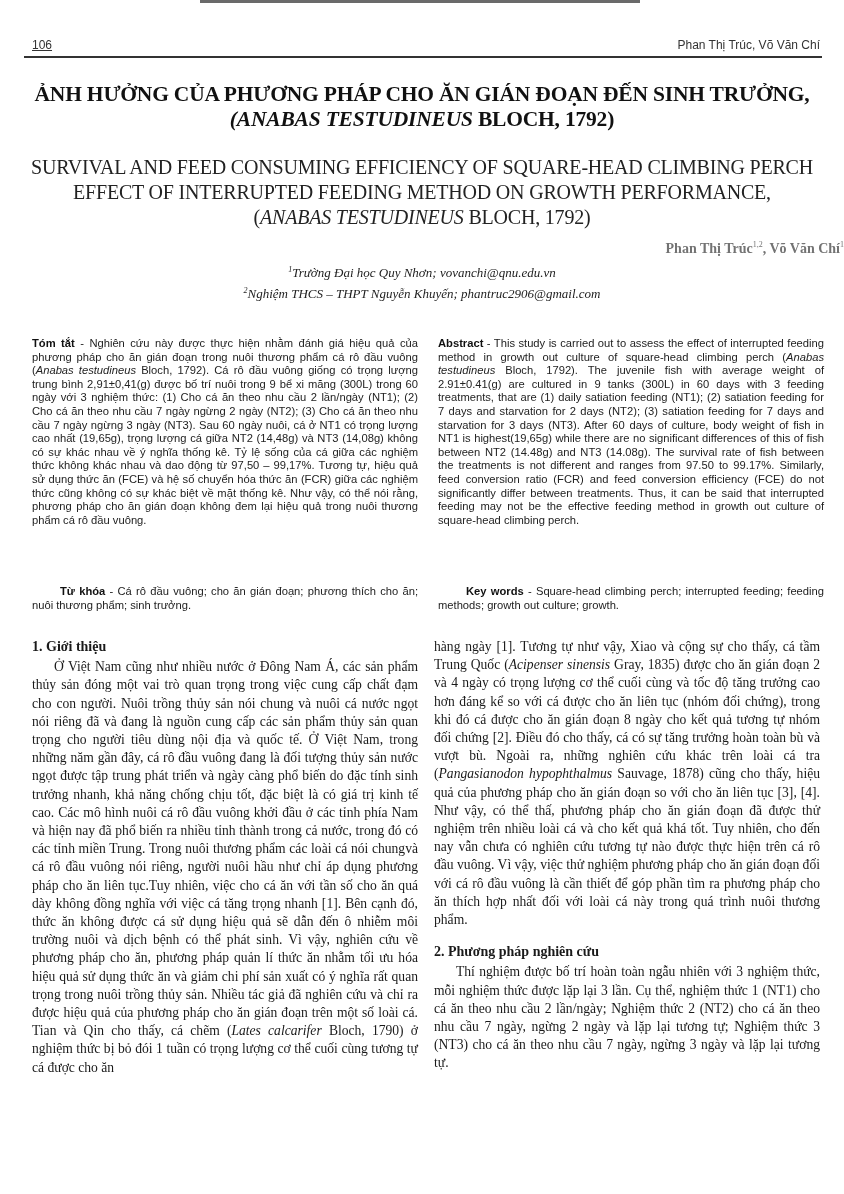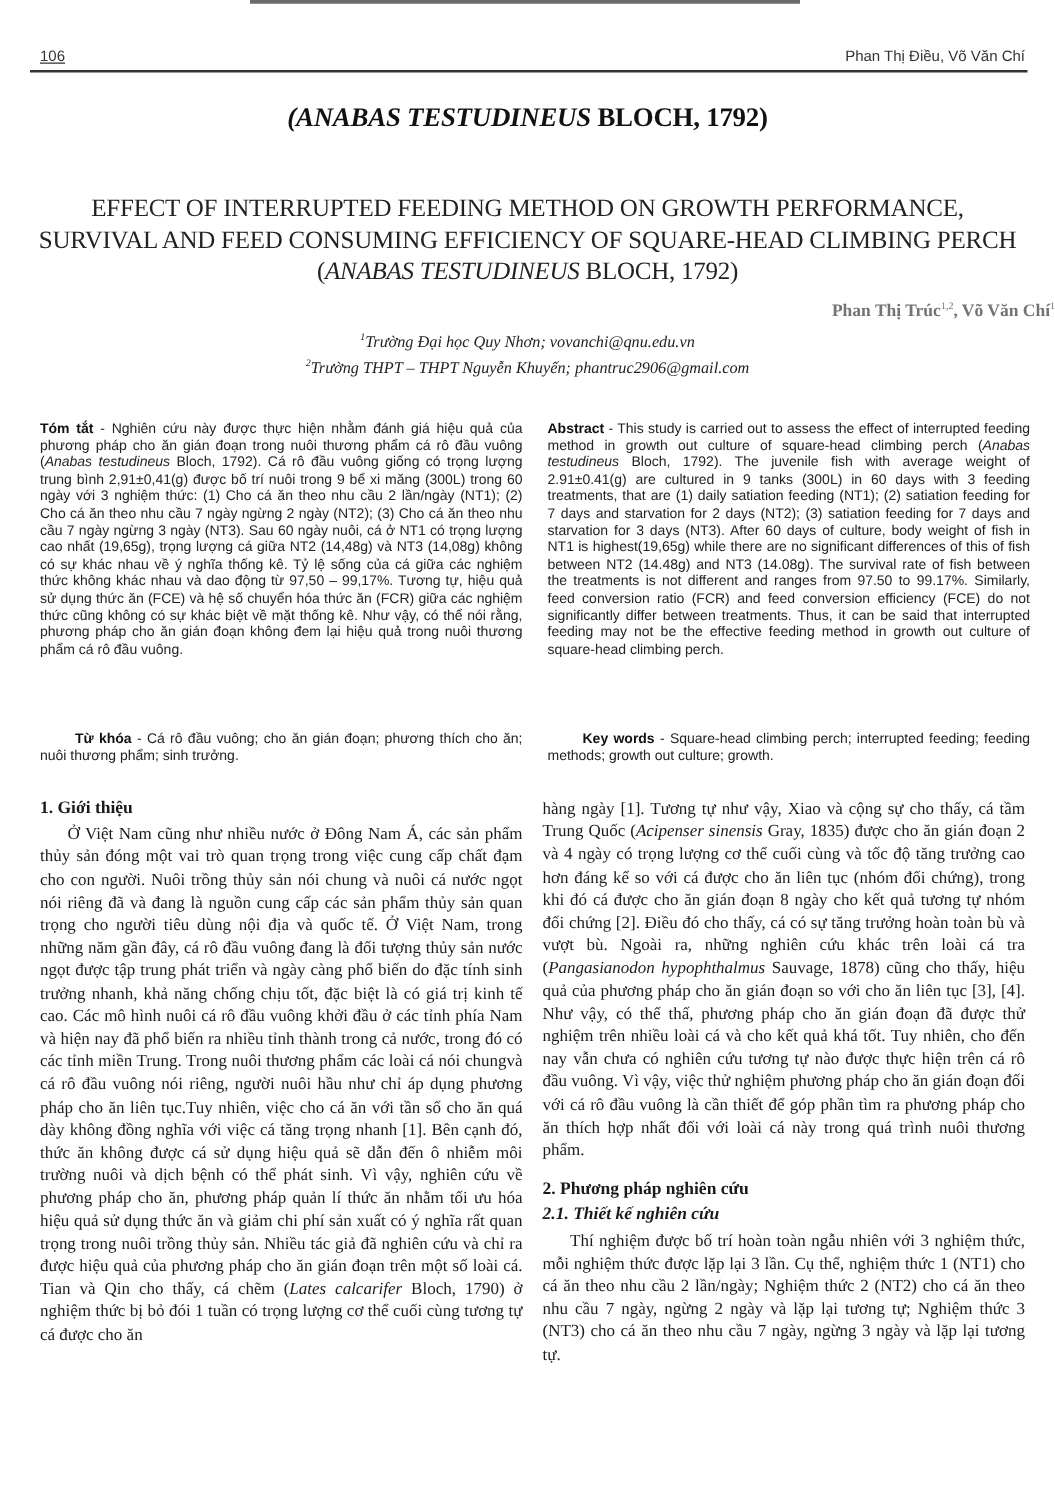--- a/index.html
+++ b/index.html
@@ -46,43 +46,44 @@
   .gap { height: 14px; }
   i { font-style: italic; }
 </style>
 </head>
 <body>
 
 <div class="topbar"></div>
 
 <div class="running-head">
   <span class="pg">106</span>
-  <span class="au">Phan Thị Điều, Võ Văn Chí</span>
+  <span class="au">Phan Thị Trúc, Võ Văn Chí</span>
 </div>
 <div class="head-rule"></div>
 
 <div class="title-vn">
+  <div>ẢNH HƯỞNG CỦA PHƯƠNG PHÁP CHO ĂN GIÁN ĐOẠN ĐẾN SINH TRƯỞNG,</div>
   <div><i>(ANABAS TESTUDINEUS</i><span> BLOCH, 1792)</span></div>
 </div>
 
 <div class="title-en">
+  <div>SURVIVAL AND FEED CONSUMING EFFICIENCY OF SQUARE-HEAD CLIMBING PERCH</div>
   <div>EFFECT OF INTERRUPTED FEEDING METHOD ON GROWTH PERFORMANCE,</div>
-  <div>SURVIVAL AND FEED CONSUMING EFFICIENCY OF SQUARE-HEAD CLIMBING PERCH</div>
   <div><span>(</span><i>ANABAS TESTUDINEUS</i><span> BLOCH, 1792)</span></div>
 </div>
 
 <div class="authors">
   <span>Phan Thị Trúc</span><sup>1,2</sup><span>, </span><span>Võ Văn Chí</span><sup>1</sup>
 </div>
 
 <div class="affil affil1">
   <sup>1</sup><span>Trường Đại học Quy Nhơn; vovanchi@qnu.edu.vn</span>
 </div>
 <div class="affil affil2">
-  <sup>2</sup><span>Trường THPT – THPT Nguyễn Khuyến; phantruc2906@gmail.com</span>
+  <sup>2</sup><span>Nghiệm THCS – THPT Nguyễn Khuyến; phantruc2906@gmail.com</span>
 </div>
 
 <div class="abstract abs-vn">
   <span class="lead">Tóm tắt</span><span> - Nghiên cứu này được thực hiện nhằm đánh giá hiệu quả của phương pháp cho ăn gián đoạn trong nuôi thương phẩm cá rô đầu vuông (</span><i>Anabas testudineus</i><span> Bloch, 1792). Cá rô đầu vuông giống có trọng lượng trung bình 2,91±0,41(g) được bố trí nuôi trong 9 bể xi măng (300L) trong 60 ngày với 3 nghiệm thức: (1) Cho cá ăn theo nhu cầu 2 lần/ngày (NT1); (2) Cho cá ăn theo nhu cầu 7 ngày ngừng 2 ngày (NT2); (3) Cho cá ăn theo nhu cầu 7 ngày ngừng 3 ngày (NT3). Sau 60 ngày nuôi, cá ở NT1 có trọng lượng cao nhất (19,65g), trọng lượng cá giữa NT2 (14,48g) và NT3 (14,08g) không có sự khác nhau về ý nghĩa thống kê. Tỷ lệ sống của cá giữa các nghiệm thức không khác nhau và dao động từ 97,50 – 99,17%. Tương tự, hiệu quả sử dụng thức ăn (FCE) và hệ số chuyển hóa thức ăn (FCR) giữa các nghiệm thức cũng không có sự khác biệt về mặt thống kê. Như vậy, có thể nói rằng, phương pháp cho ăn gián đoạn không đem lại hiệu quả trong nuôi thương phẩm cá rô đầu vuông.</span>
 </div>
 
 <div class="kw kw-vn">
   <span class="lead">Từ khóa</span><span> - Cá rô đầu vuông; cho ăn gián đoạn; phương thích cho ăn; nuôi thương phẩm; sinh trưởng.</span>
 </div>
 
@@ -96,15 +97,14 @@
 
 <div class="body-col col-left">
   <div class="sec-head">1. Giới thiệu</div>
   <p class="para"><span>Ở Việt Nam cũng như nhiều nước ở Đông Nam Á, các sản phẩm thủy sản đóng một vai trò quan trọng trong việc cung cấp chất đạm cho con người. Nuôi trồng thủy sản nói chung và nuôi cá nước ngọt nói riêng đã và đang là nguồn cung cấp các sản phẩm thủy sản quan trọng cho người tiêu dùng nội địa và quốc tế. Ở Việt Nam, trong những năm gần đây, cá rô đầu vuông đang là đối tượng thủy sản nước ngọt được tập trung phát triển và ngày càng phổ biến do đặc tính sinh trưởng nhanh, khả năng chống chịu tốt, đặc biệt là có giá trị kinh tế cao. Các mô hình nuôi cá rô đầu vuông khởi đầu ở các tỉnh phía Nam và hiện nay đã phổ biến ra nhiều tỉnh thành trong cả nước, trong đó có các tỉnh miền Trung. Trong nuôi thương phẩm các loài cá nói chungvà cá rô đầu vuông nói riêng, người nuôi hầu như chỉ áp dụng phương pháp cho ăn liên tục.Tuy nhiên, việc cho cá ăn với tần số cho ăn quá dày không đồng nghĩa với việc cá tăng trọng nhanh [1]. Bên cạnh đó, thức ăn không được cá sử dụng hiệu quả sẽ dẫn đến ô nhiễm môi trường nuôi và dịch bệnh có thể phát sinh. Vì vậy, nghiên cứu về phương pháp cho ăn, phương pháp quản lí thức ăn nhằm tối ưu hóa hiệu quả sử dụng thức ăn và giảm chi phí sản xuất có ý nghĩa rất quan trọng trong nuôi trồng thủy sản. Nhiều tác giả đã nghiên cứu và chỉ ra được hiệu quả của phương pháp cho ăn gián đoạn trên một số loài cá. Tian và Qin cho thấy, cá chẽm (</span><i>Lates calcarifer</i><span> Bloch, 1790) ở nghiệm thức bị bỏ đói 1 tuần có trọng lượng cơ thể cuối cùng tương tự cá được cho ăn</span></p>
 </div>
 
 <div class="body-col col-right">
   <p class="para noindent"><span>hàng ngày [1]. Tương tự như vậy, Xiao và cộng sự cho thấy, cá tầm Trung Quốc (</span><i>Acipenser sinensis</i><span> Gray, 1835) được cho ăn gián đoạn 2 và 4 ngày có trọng lượng cơ thể cuối cùng và tốc độ tăng trưởng cao hơn đáng kể so với cá được cho ăn liên tục (nhóm đối chứng), trong khi đó cá được cho ăn gián đoạn 8 ngày cho kết quả tương tự nhóm đối chứng [2]. Điều đó cho thấy, cá có sự tăng trưởng hoàn toàn bù và vượt bù. Ngoài ra, những nghiên cứu khác trên loài cá tra (</span><i>Pangasianodon hypophthalmus</i><span> Sauvage, 1878) cũng cho thấy, hiệu quả của phương pháp cho ăn gián đoạn so với cho ăn liên tục [3], [4]. Như vậy, có thể thấ, phương pháp cho ăn gián đoạn đã được thử nghiệm trên nhiều loài cá và cho kết quả khá tốt. Tuy nhiên, cho đến nay vẫn chưa có nghiên cứu tương tự nào được thực hiện trên cá rô đầu vuông. Vì vậy, việc thử nghiệm phương pháp cho ăn gián đoạn đối với cá rô đầu vuông là cần thiết để góp phần tìm ra phương pháp cho ăn thích hợp nhất đối với loài cá này trong quá trình nuôi thương phẩm.</span></p>
   <div class="gap"></div>
   <div class="sec-head">2. Phương pháp nghiên cứu</div>
-  <div class="subsec-head">2.1. Thiết kế nghiên cứu</div>
   <p class="para">Thí nghiệm được bố trí hoàn toàn ngẫu nhiên với 3 nghiệm thức, mỗi nghiệm thức được lặp lại 3 lần. Cụ thể, nghiệm thức 1 (NT1) cho cá ăn theo nhu cầu 2 lần/ngày; Nghiệm thức 2 (NT2) cho cá ăn theo nhu cầu 7 ngày, ngừng 2 ngày và lặp lại tương tự; Nghiệm thức 3 (NT3) cho cá ăn theo nhu cầu 7 ngày, ngừng 3 ngày và lặp lại tương tự.</p>
 </div>
 
 </body></html>

